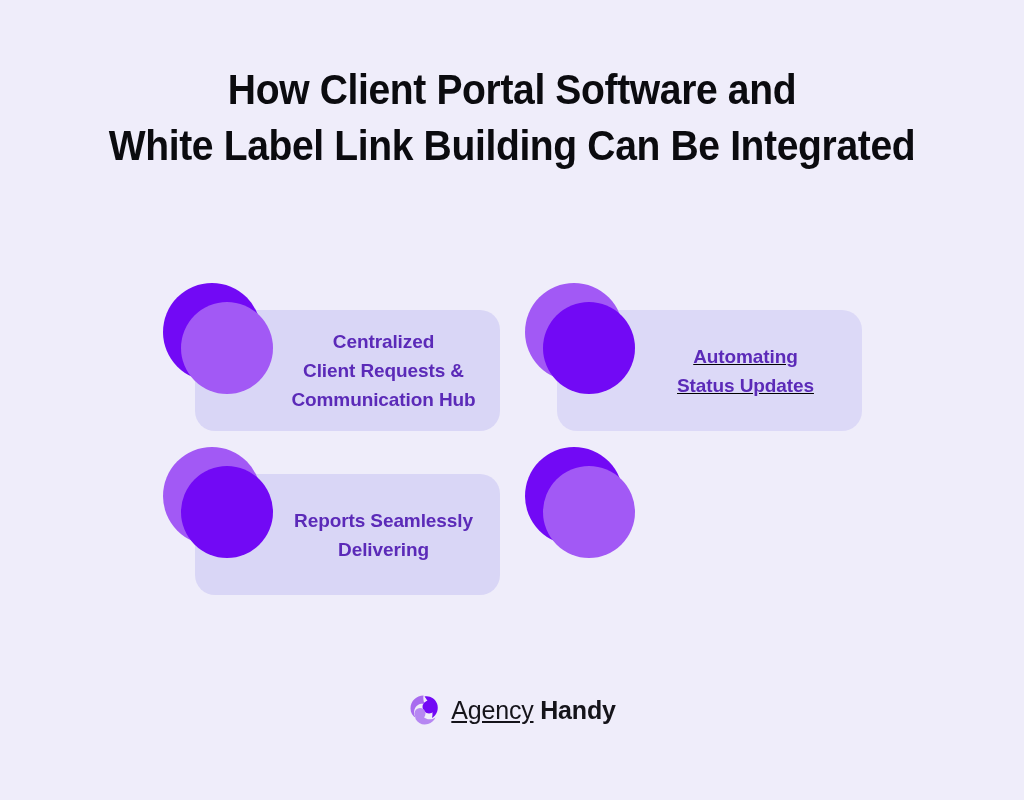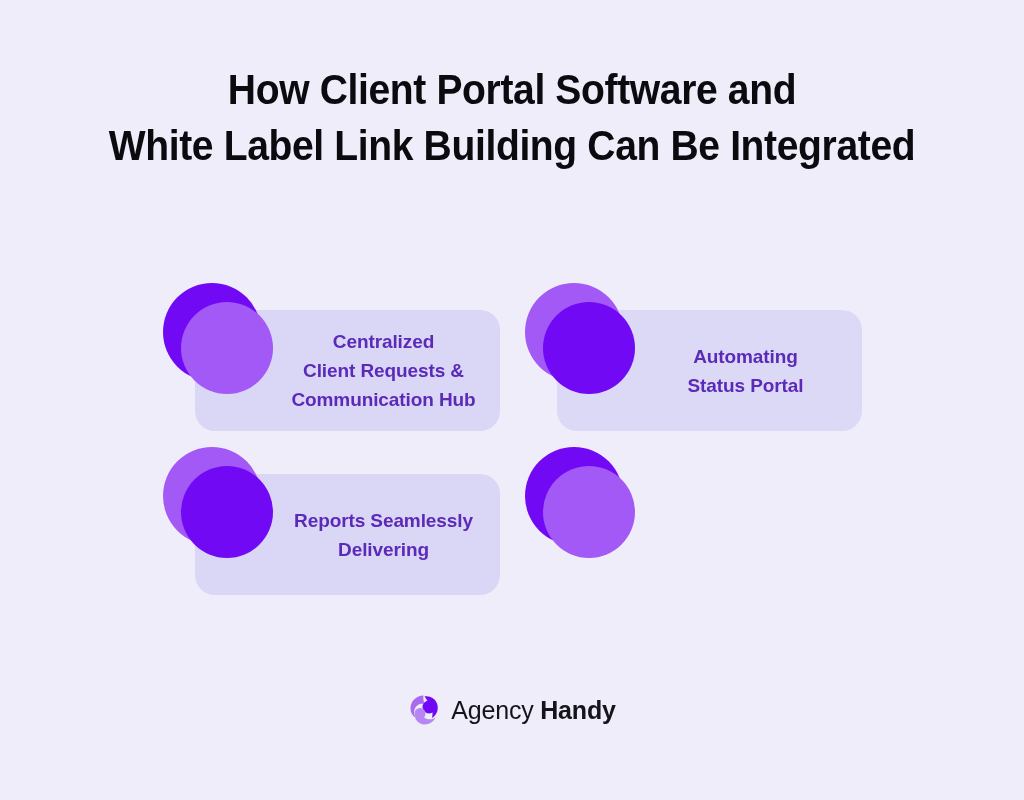--- a/index.html
+++ b/index.html
@@ -71,21 +71,21 @@
     height: 121px;
     border-radius: 20px;
     background: #D9D6F6;
     display: flex;
     align-items: center;
     justify-content: center;
     box-sizing: border-box;
     padding: 6px 14px 6px 86px;
     z-index: 2;
   }
-  .cell.c1 .card { background: #DCD9F7; }
+  .cell.c1 .card { background: #DCD9F7; text-decoration: underline; }
   .cell.c2 .card { background: #D9D6F6; }
   .cell.c3 .card { background: #E3E0FA; }
 
   .card-text {
     text-align: center;
     font-size: 19px;
     font-weight: bold;
     line-height: 29px;
     color: #5B2AB8;
     letter-spacing: -0.1px;
@@ -148,21 +148,21 @@
     flex: 0 0 32px;
     display: block;
   }
   .logo-text {
     font-size: 25px;
     line-height: 30px;
     color: #15141A;
     letter-spacing: -0.2px;
     white-space: nowrap;
   }
-  .logo-text .light { font-weight: 400; }
+  .logo-text .light { font-weight: 400; text-decoration: underline; }
   .logo-text .bold  { font-weight: bold; }
 </style>
 </head>
 <body>
 
 <div class="page">
 
   <div class="title-block">
     <span class="title-line">How Client Portal Software and</span>
     <span class="title-line">White Label Link Building Can Be Integrated</span>
@@ -181,21 +181,21 @@
       <div class="deco dark-back">
         <span class="circle-back"></span>
         <span class="circle-front"></span>
       </div>
     </div>
 
     <div class="cell c1">
       <div class="card">
         <div class="card-text">
           <span class="ln">Automating</span>
-          <span class="ln">Status Portal</span>
+          <span class="ln">Status Updates</span>
         </div>
       </div>
       <div class="deco light-back">
         <span class="circle-back"></span>
         <span class="circle-front"></span>
       </div>
     </div>
 
     <div class="cell c2">
       <div class="card">

